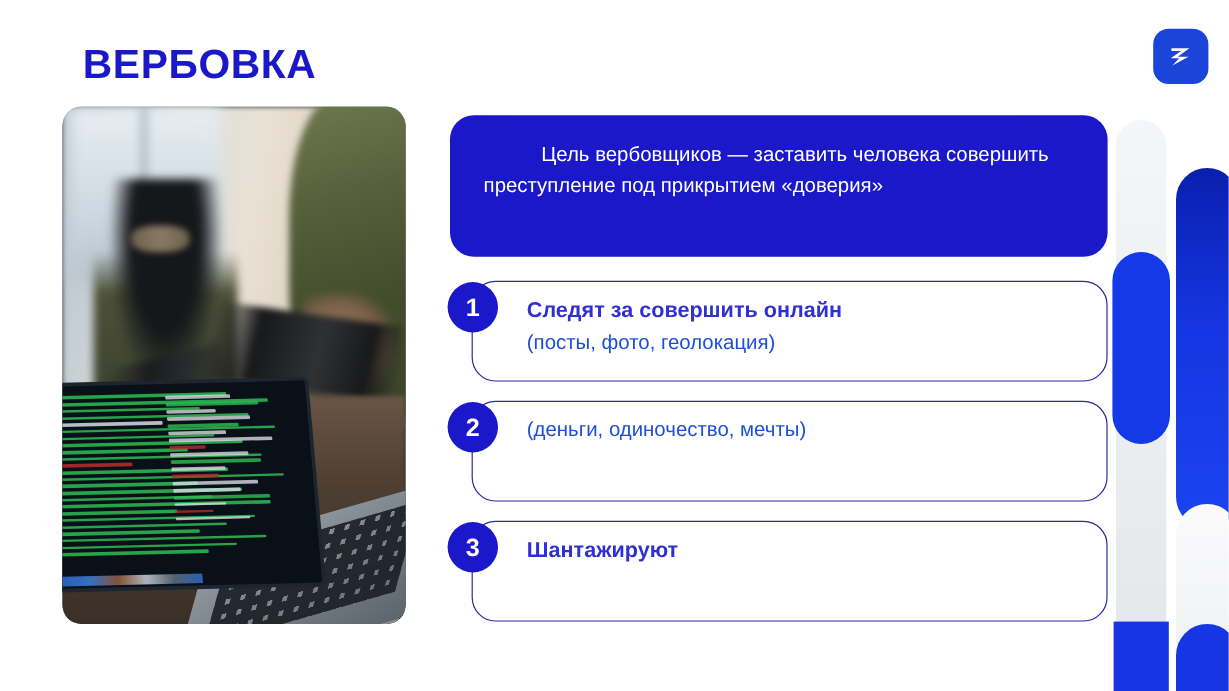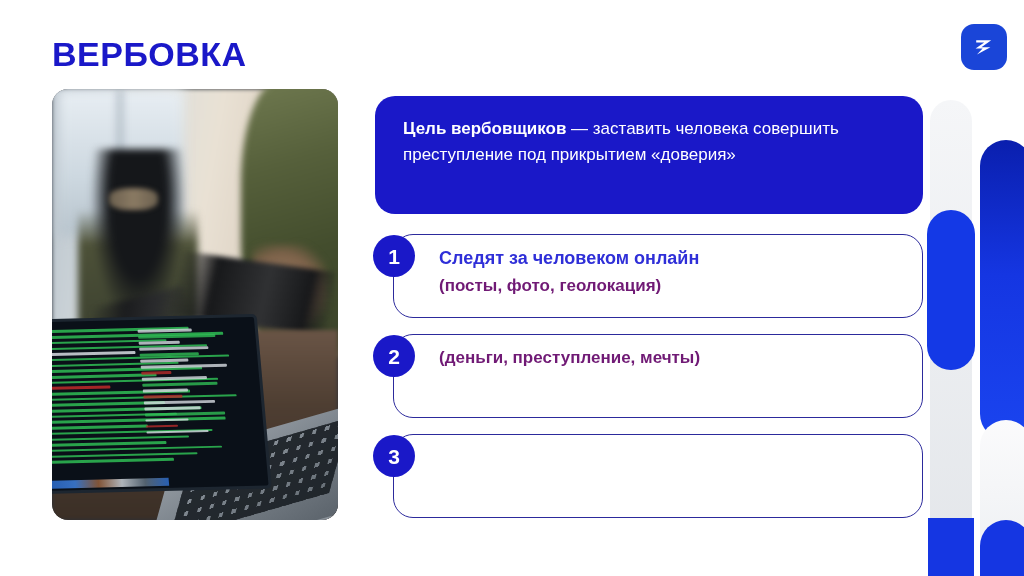--- a/index.html
+++ b/index.html
@@ -16,21 +16,21 @@
     position: relative;
     width: 1024px;
     height: 576px;
     background: #ffffff;
     overflow: hidden;
   }
 
   
   .slide-title {
     position: absolute;
-    left: 52px;
+    left: 69px;
     top: 36px;
     font-size: 34px;
     font-weight: 700;
     letter-spacing: 0.5px;
     color: #1a18c8;
     line-height: 1.1;
     white-space: nowrap;
   }
 
   
@@ -178,21 +178,21 @@
     background: #1a18c8;
     border-radius: 20px;
     padding: 20px 28px 0 28px;
   }
   .goal-text {
     color: #ffffff;
     font-size: 17px;
     line-height: 1.52;
     font-weight: 400;
   }
-  .goal-text b { font-weight: 700; }
+  .goal-text b { font-weight: 400; margin-left: 48px; }
 
   .item-card {
     position: absolute;
     left: 393px;
     width: 530px;
     height: 84px;
     background: #ffffff;
     border: 1.4px solid #2c2a9c;
     border-radius: 20px;
     padding: 12px 0 0 45px;
@@ -219,23 +219,23 @@
   }
 
   .item-title {
     color: #2f2fd8;
     font-size: 18px;
     font-weight: 700;
     line-height: 1.3;
     margin-bottom: 5px;
   }
   .item-sub {
-    color: #701a75;
+    color: #1d4ed8;
     font-size: 17px;
-    font-weight: 700;
+    font-weight: 400;
     line-height: 1.3;
   }
 
   
   .logo {
     position: absolute;
     right: 17px;
     top: 24px;
     width: 46px;
     height: 46px;
@@ -379,31 +379,32 @@
   </div>
 
   <div class="goal-box">
     <div class="goal-text">
       <b>Цель вербовщиков</b><span> — заставить человека совершить преступление под прикрытием «доверия»</span>
     </div>
   </div>
 
   <div class="item-card item-1">
     <div class="item-badge">1</div>
-    <div class="item-title">Следят за человеком онлайн</div>
+    <div class="item-title">Следят за совершить онлайн</div>
     <div class="item-sub">(посты, фото, геолокация)</div>
   </div>
 
   <div class="item-card item-2">
     <div class="item-badge">2</div>
-    <div class="item-sub">(деньги, преступление, мечты)</div>
+    <div class="item-sub">(деньги, одиночество, мечты)</div>
   </div>
 
   <div class="item-card item-3">
     <div class="item-badge">3</div>
+    <div class="item-title">Шантажируют</div>
   </div>
 
   <div class="deco deco-gray"></div>
   <div class="deco deco-blue-right"></div>
   <div class="deco deco-blue-mid"></div>
   <div class="deco deco-white-notch"></div>
   <div class="deco deco-blue-bottom"></div>
   <div class="deco deco-blue-lower-left"></div>
 
   <div class="logo">

